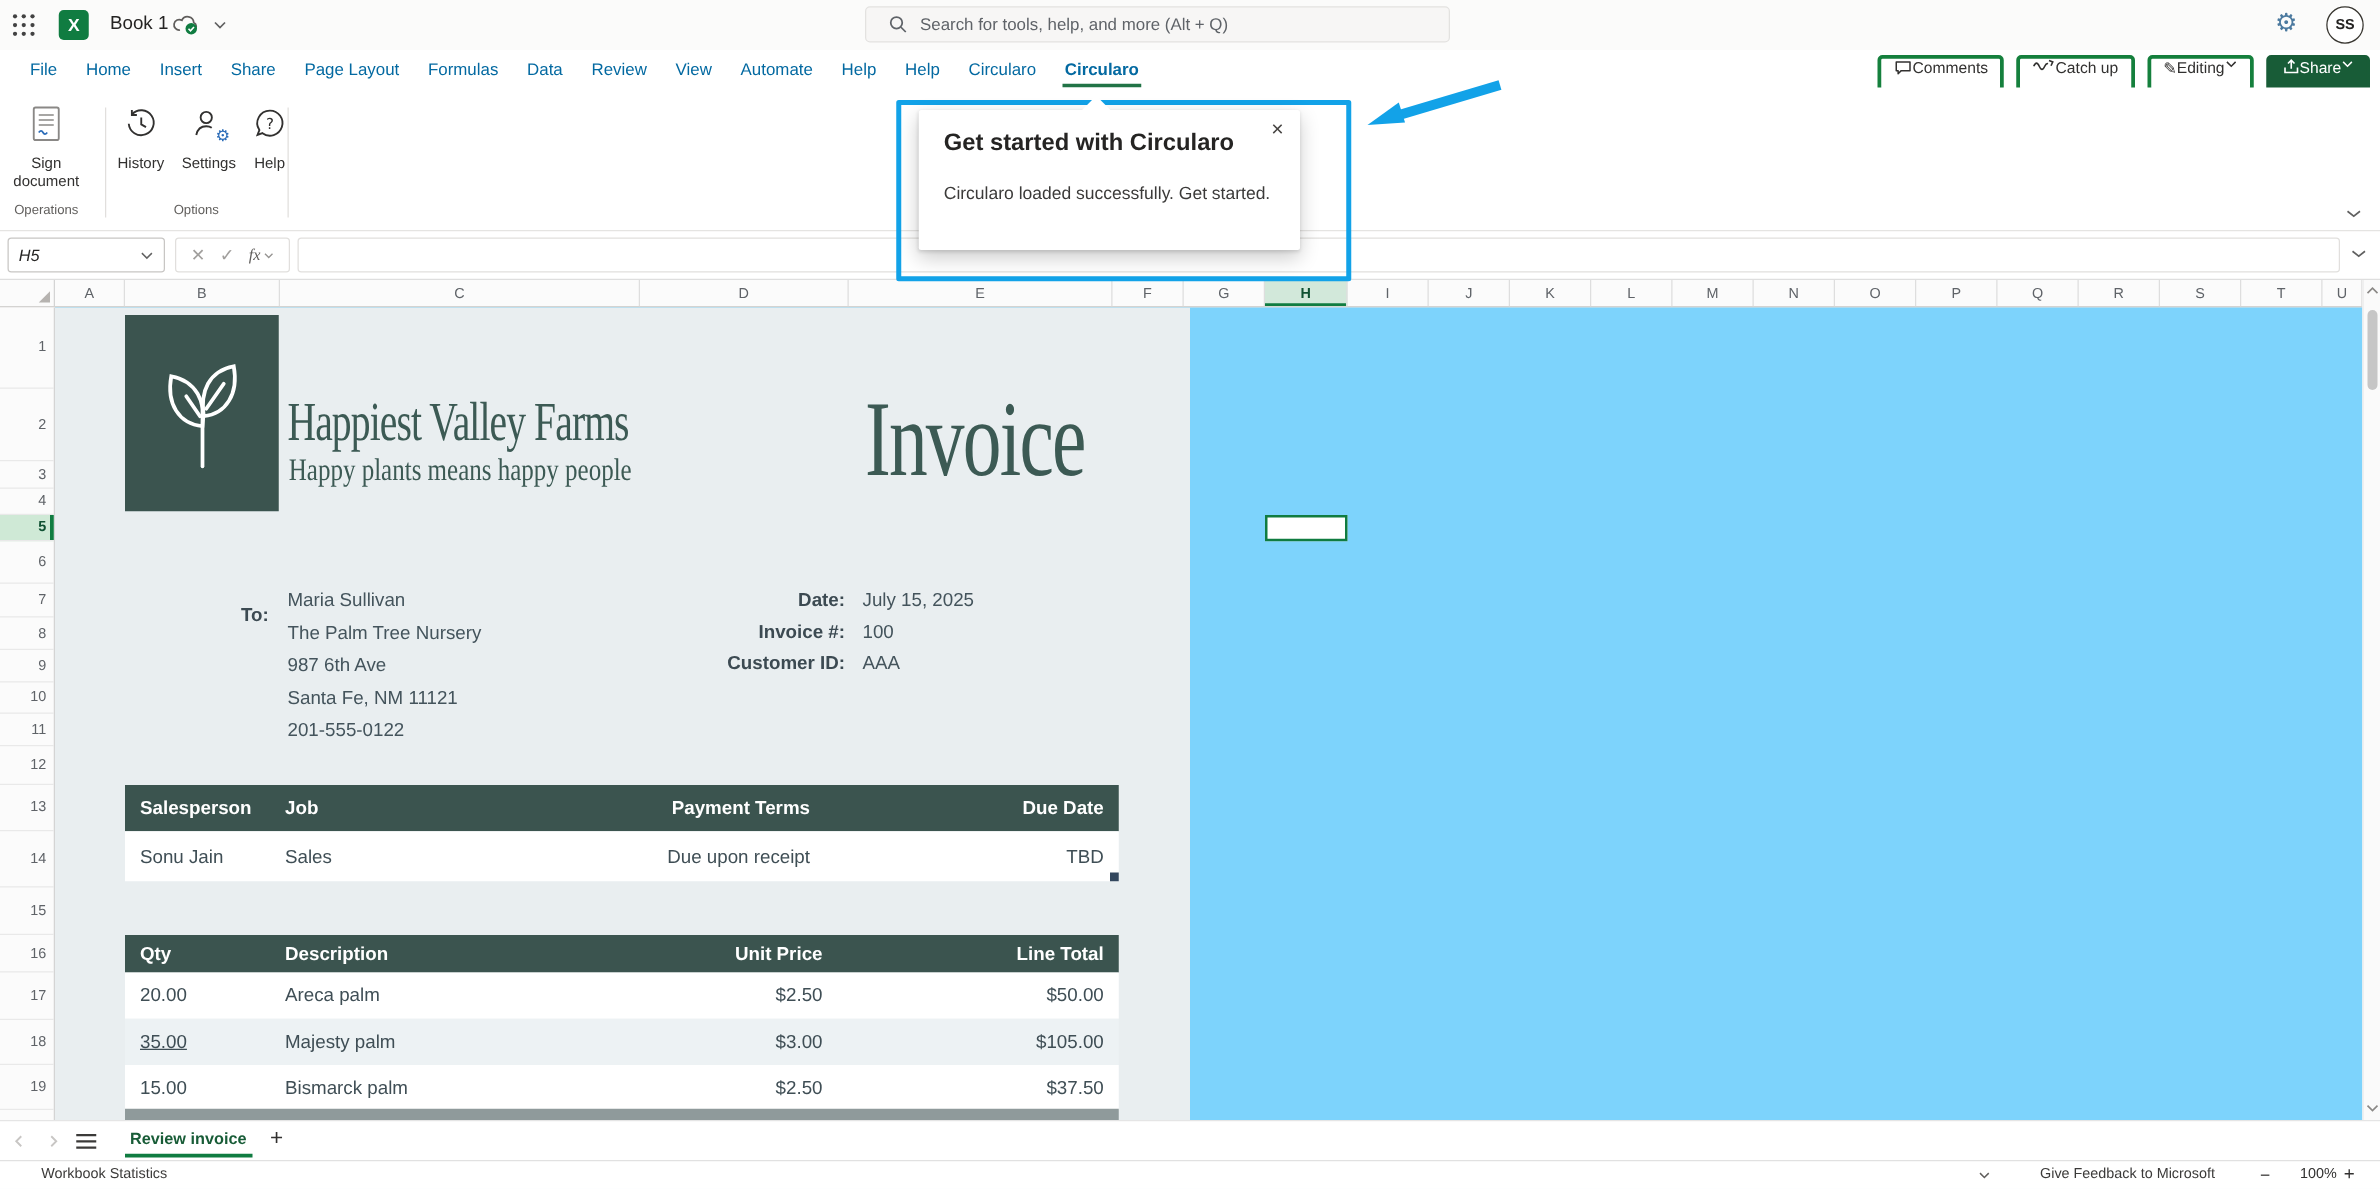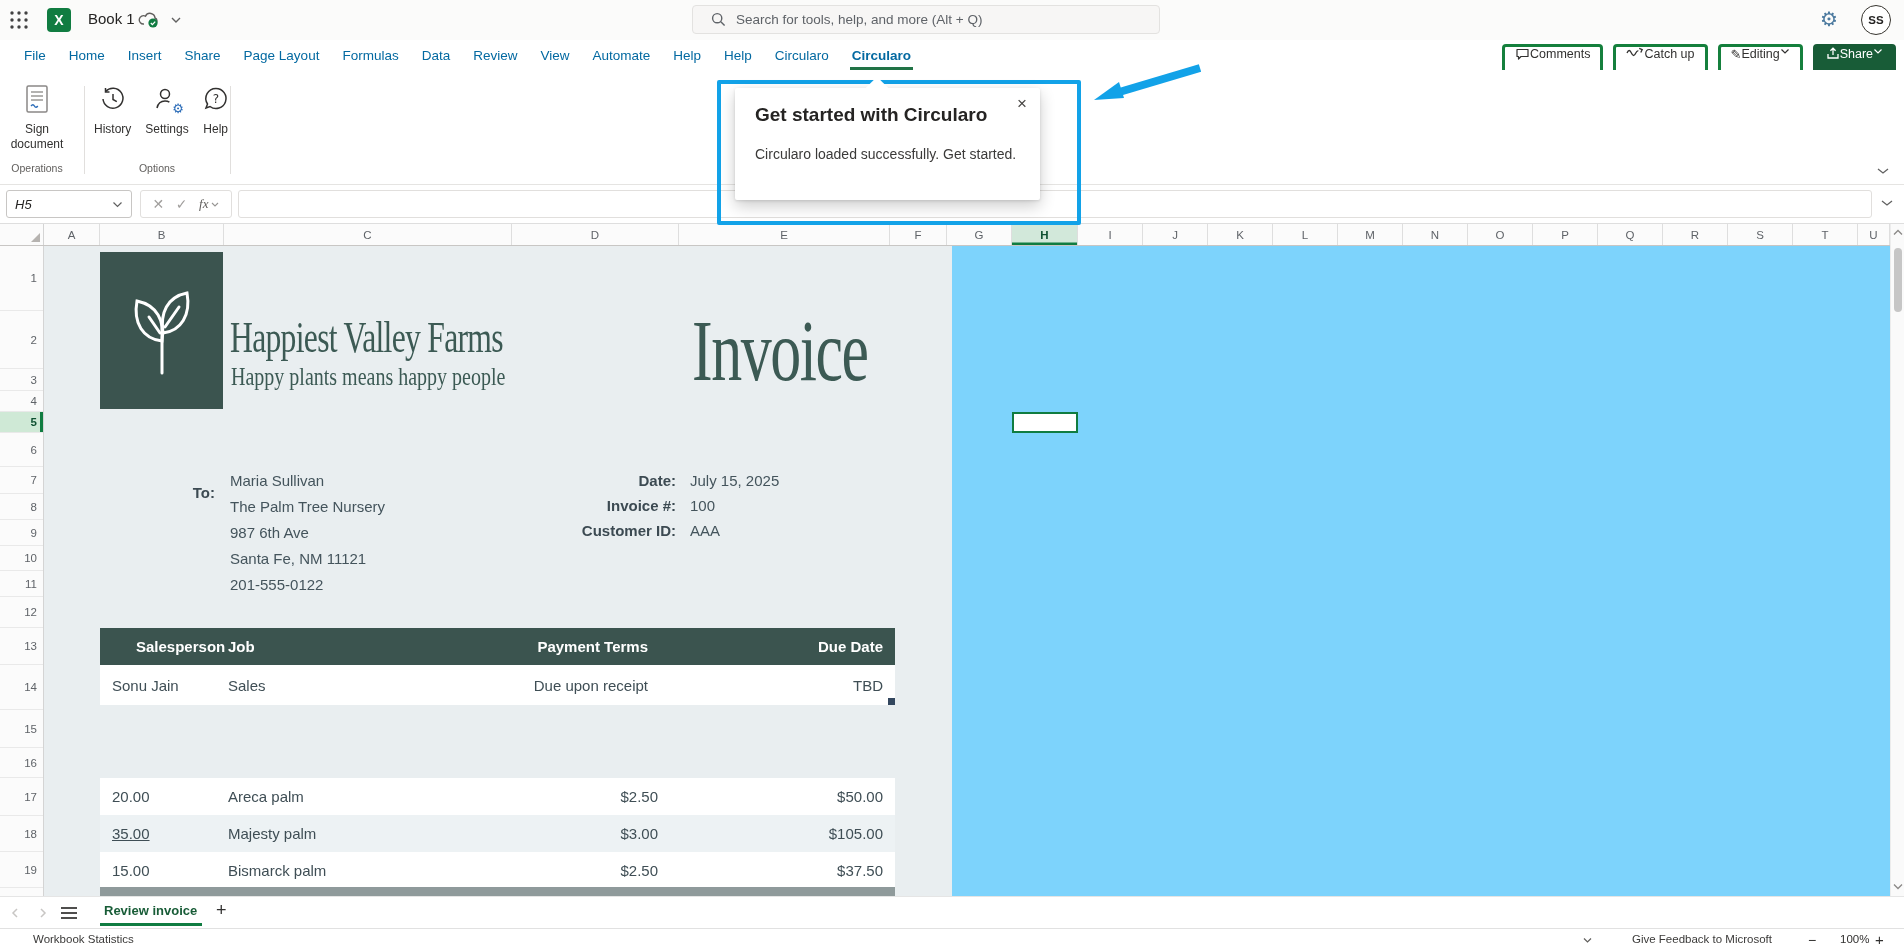--- a/index.html
+++ b/index.html
@@ -407,35 +407,41 @@
           <span class="meta-value">100</span>
         </div>
         <div class="meta-row">
           <span class="meta-label">Customer ID:</span>
           <span class="meta-value">AAA</span>
         </div>
       </div>
 
     <div class="abs inv-table" id="salestable" style="top:382px;height:77px;">
         <div class="tr th" style="top: 0px; height: 37px;">
-          <div class="td" style="left: 12px; margin-left: 24px;">Salesperson</div>
+          <div class="td" style="left: 12px;">Salesperson</div>
           <div class="td" style="left: 128px;">Job</div>
           <div class="td" style="right: 247px;">Payment Terms</div>
           <div class="td" style="right: 12px;">Due Date</div>
         </div>
         <div class="tr even" style="top: 37px; height: 40px;">
           <div class="td" style="left: 12px;">Sonu Jain</div>
           <div class="td" style="left: 128px;">Sales</div>
           <div class="td" style="right: 247px;">Due upon receipt</div>
           <div class="td" style="right: 12px;">TBD</div>
         </div>
       </div>
     <div class="abs handle-sq"></div>
 
     <div class="abs inv-table" id="itemstable" style="top:502px;height:140px;">
+        <div class="tr th" style="top: 0px; height: 30px;">
+          <div class="td" style="left: 12px;">Qty</div>
+          <div class="td" style="left: 128px;">Description</div>
+          <div class="td" style="right: 237px;">Unit Price</div>
+          <div class="td" style="right: 12px;">Line Total</div>
+        </div>
         <div class="tr even" style="top: 30px; height: 37px;">
           <div class="td" style="left: 12px;">20.00</div>
           <div class="td" style="left: 128px;">Areca palm</div>
           <div class="td" style="right: 237px;">$2.50</div>
           <div class="td" style="right: 12px;">$50.00</div>
         </div>
         <div class="tr odd" style="top: 67px; height: 37px;">
           <div class="td" style="left: 12px; text-decoration: underline;">35.00</div>
           <div class="td" style="left: 128px;">Majesty palm</div>
           <div class="td" style="right: 237px;">$3.00</div>

